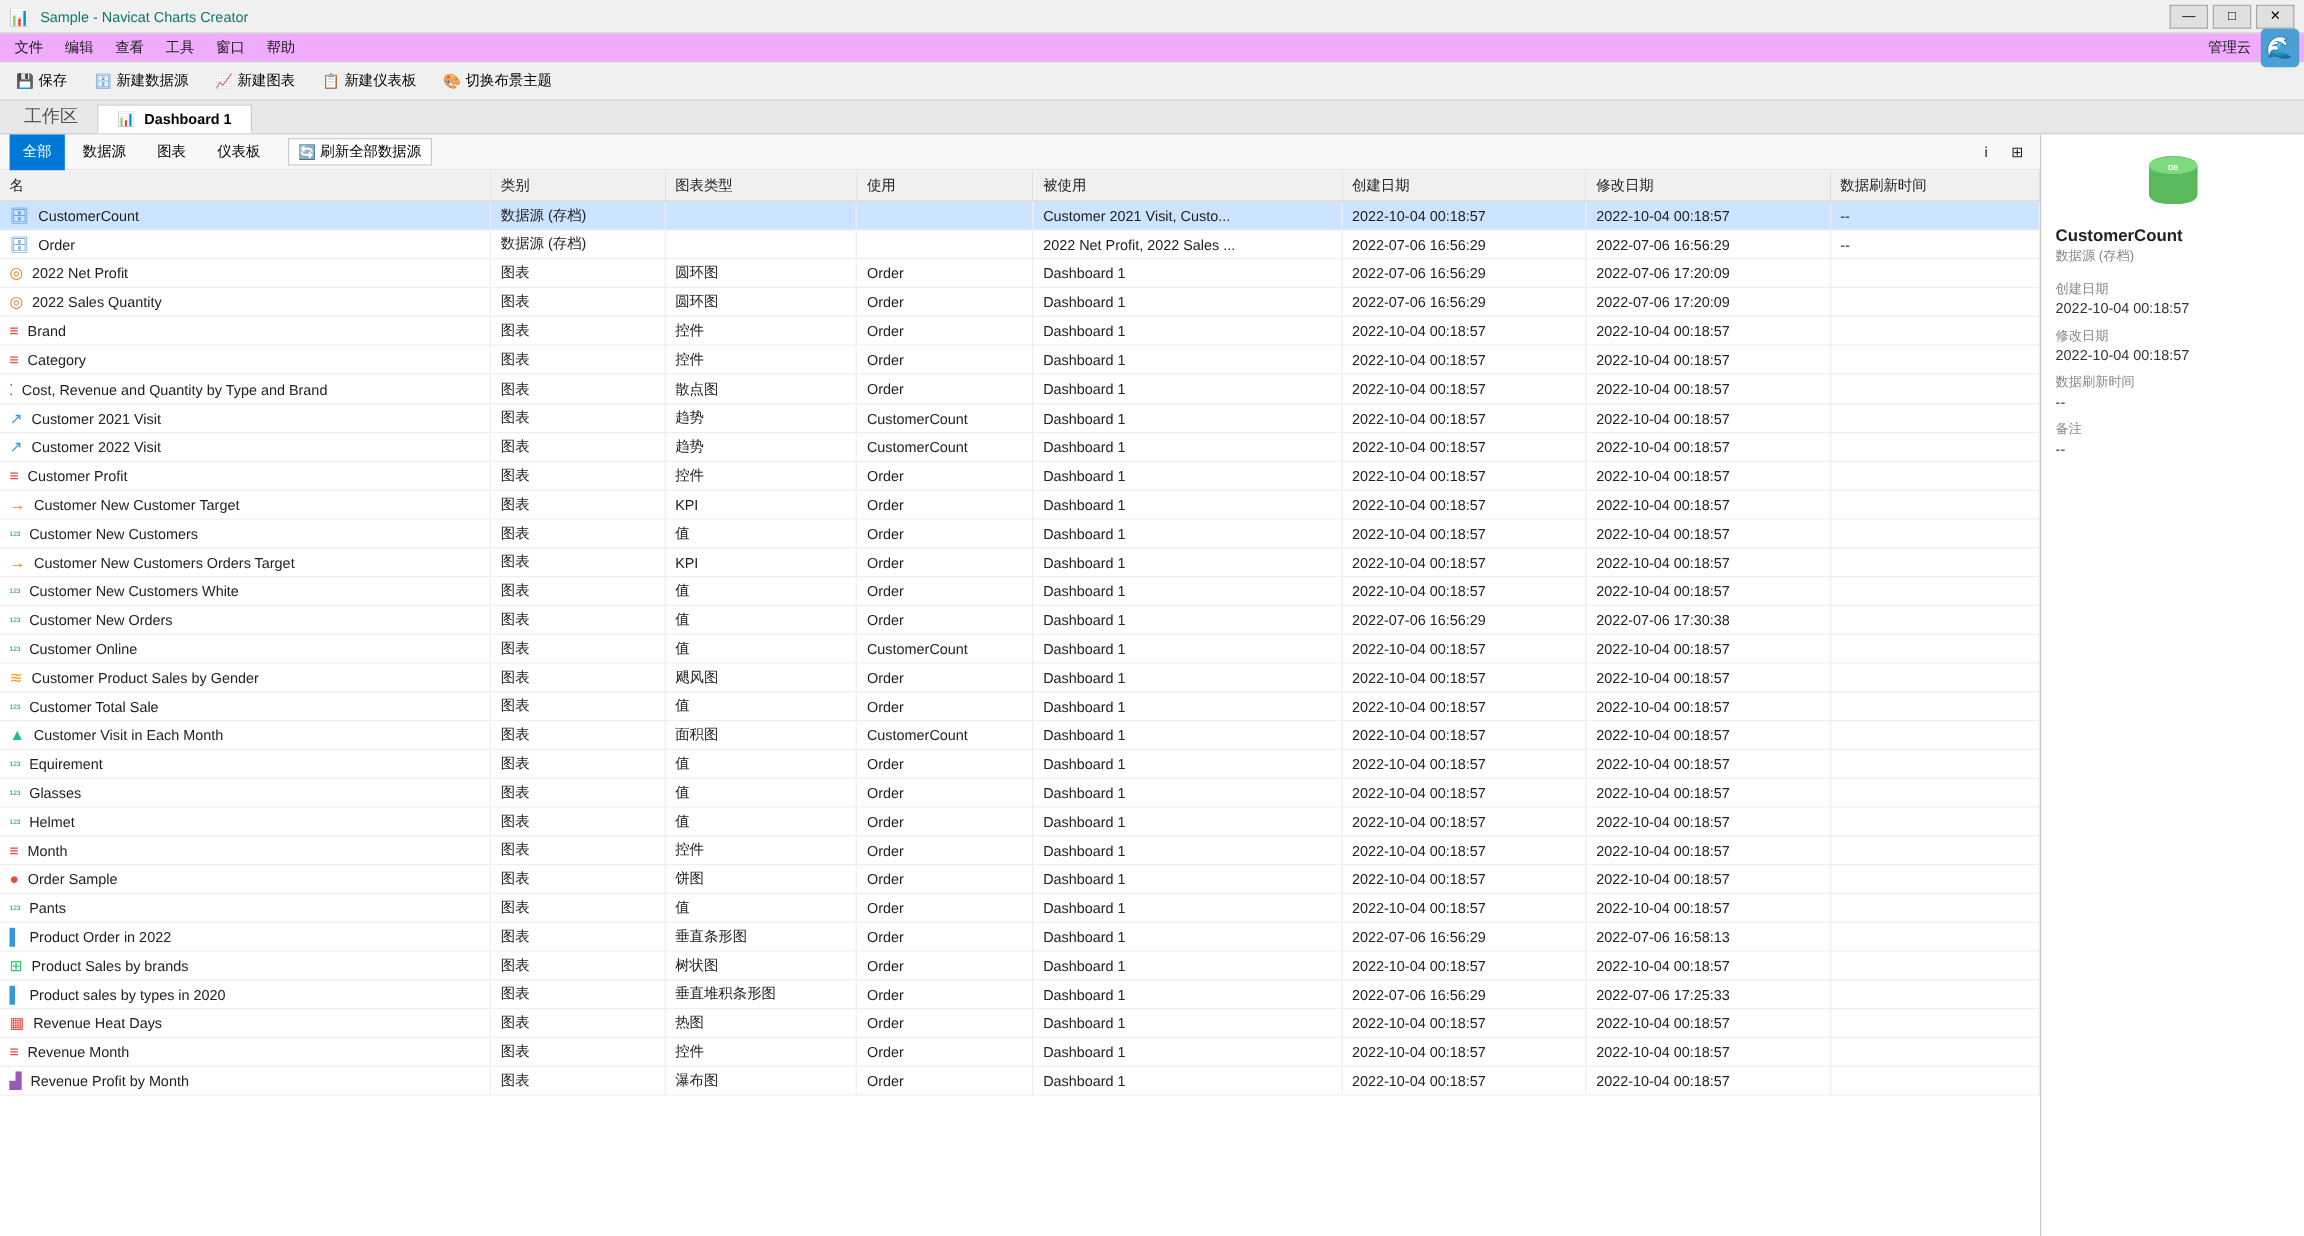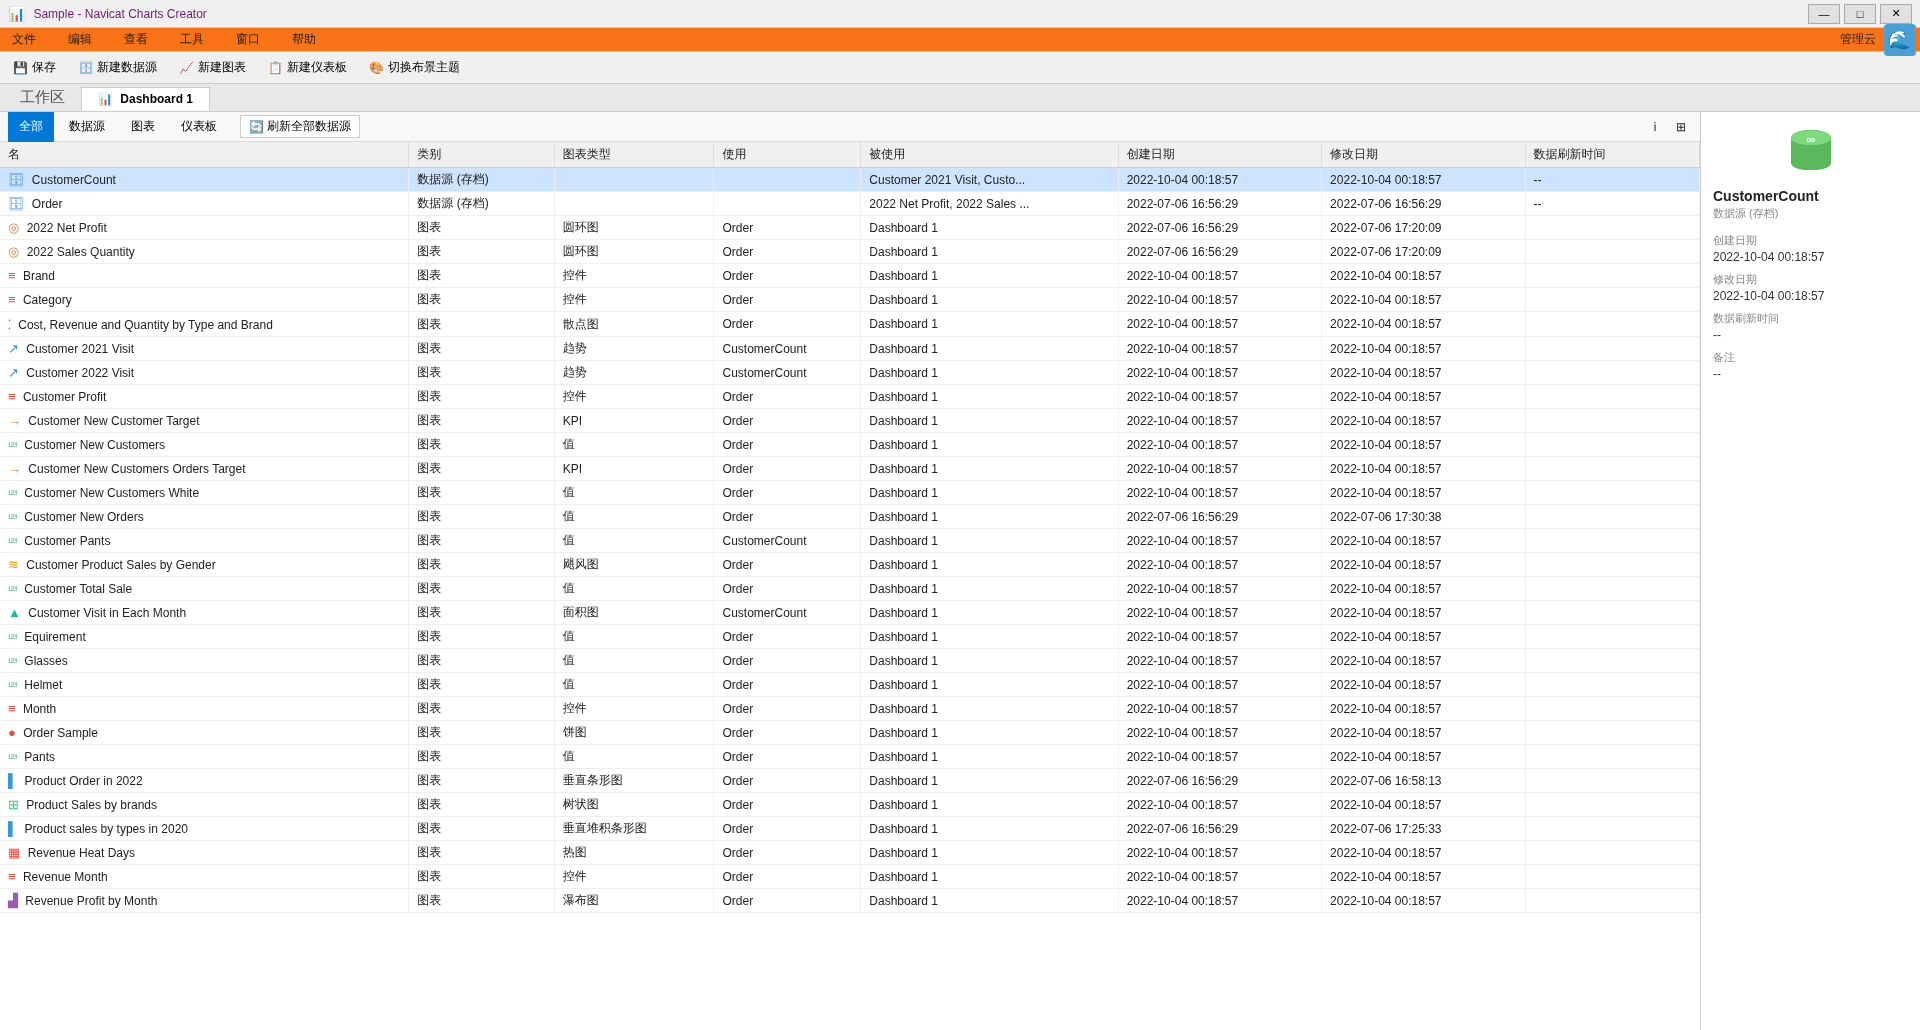--- a/index.html
+++ b/index.html
@@ -1,26 +1,26 @@
 <!DOCTYPE html>
 <html><head>
   <meta charset="utf-8">
   <style>
     * { margin: 0; padding: 0; box-sizing: border-box; }
     body { font-family: 'Microsoft YaHei', SimSun, sans-serif; font-size: 12px; background: #f0f0f0; color: #222; user-select: none; }
 
     
     .title-bar { background: #f0f0f0; height: 28px; display: flex; align-items: center; justify-content: space-between; padding: 0 8px; border-bottom: 1px solid #ccc; }
     .title-bar-left { display: flex; align-items: center; gap: 8px; }
-    .title-bar-title { font-size: 12px; color: #701a75; }
+    .title-bar-title { font-size: 12px; color: #0f766e; }
     .title-bar-controls { display: flex; gap: 4px; }
     .title-bar-btn { width: 32px; height: 20px; background: #e0e0e0; border: 1px solid #aaa; cursor: pointer; display: flex; align-items: center; justify-content: center; font-size: 11px; }
 
     
-    .menu-bar { background: #f97316; height: 24px; display: flex; align-items: center; padding: 0 4px; border-bottom: 1px solid #ccc; gap: 16px; }
+    .menu-bar { background: #f0abfc; height: 24px; display: flex; align-items: center; padding: 0 4px; border-bottom: 1px solid #ccc; gap: 2px; }
     .menu-item { padding: 2px 8px; cursor: pointer; font-size: 12px; }
 
     
     .toolbar { background: #f0f0f0; height: 32px; display: flex; align-items: center; padding: 0 4px; border-bottom: 1px solid #ccc; gap: 4px; }
     .toolbar-btn { display: flex; align-items: center; gap: 3px; padding: 3px 8px; border: 1px solid transparent; cursor: pointer; font-size: 12px; background: transparent; }
     .toolbar-icon { width: 16px; height: 16px; display: inline-flex; align-items: center; justify-content: center; }
 
     
     .tab-bar { background: #e8e8e8; height: 28px; display: flex; align-items: flex-end; padding: 0 4px; border-bottom: 1px solid #ccc; }
     .tab { padding: 4px 16px; background: #e8e8e8; border: 1px solid transparent; cursor: pointer; font-size: 12px; color: #555; }
@@ -349,21 +349,21 @@
       <td>值</td>
       <td>Order</td>
       <td>Dashboard 1</td>
       <td>2022-07-06 16:56:29</td>
       <td>2022-07-06 17:30:38</td>
       <td></td>
     </tr>
             <tr>
       <td>
         <span style="color:#27ae60;font-size:9px;margin-right:4px;">¹²³</span>
-        <span>Customer Pants</span>
+        <span>Customer Online</span>
       </td>
       <td>图表</td>
       <td>值</td>
       <td>CustomerCount</td>
       <td>Dashboard 1</td>
       <td>2022-10-04 00:18:57</td>
       <td>2022-10-04 00:18:57</td>
       <td></td>
     </tr>
             <tr>

